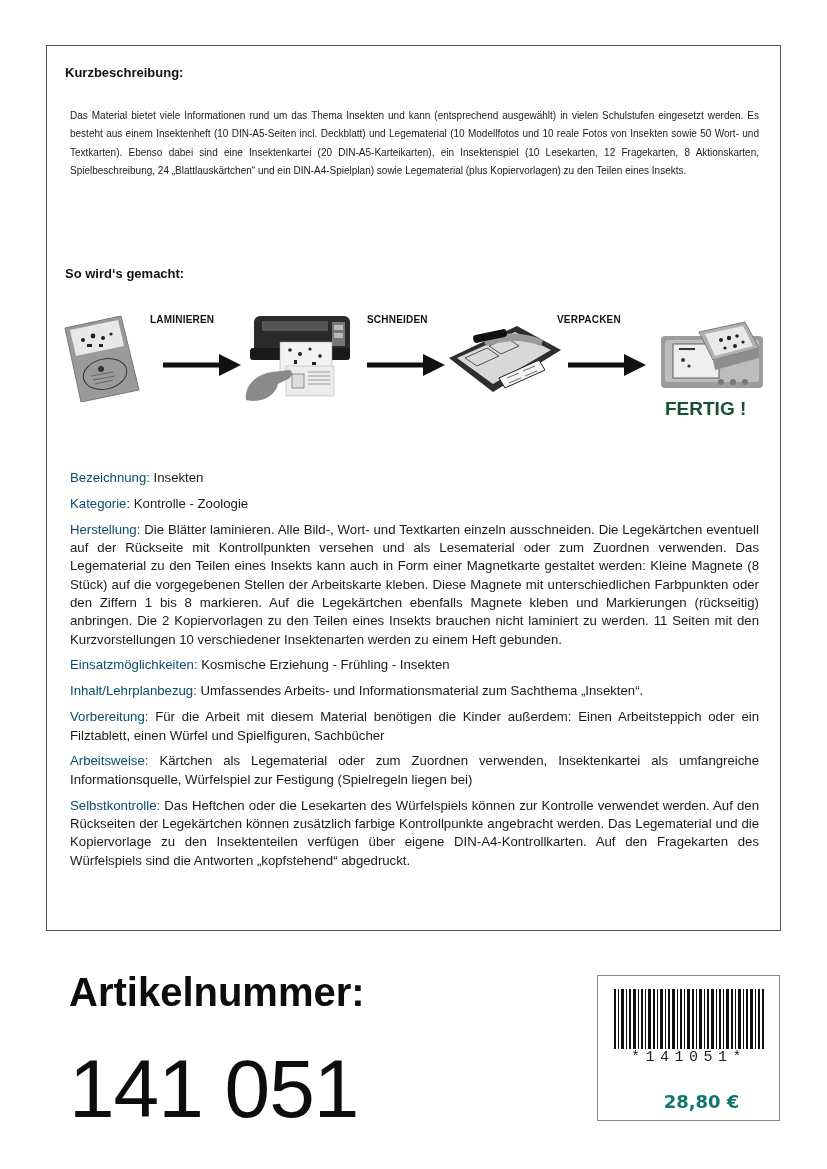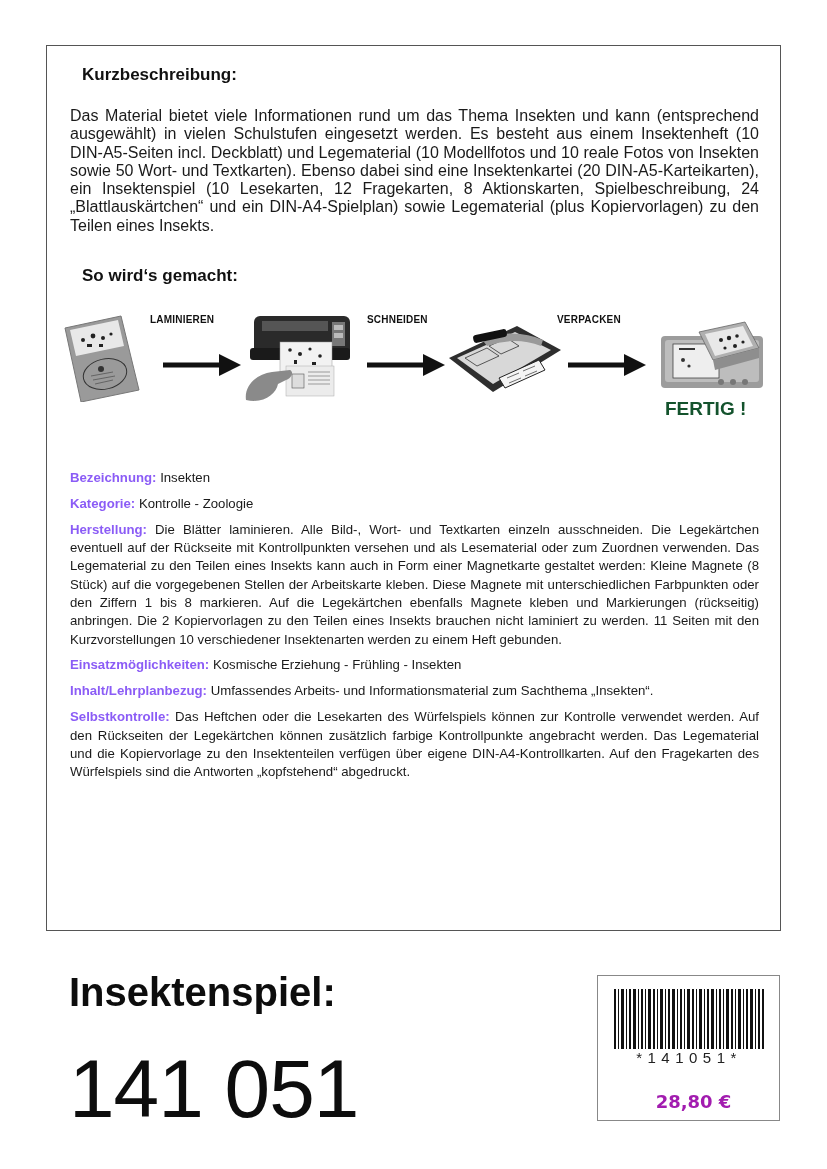--- a/index.html
+++ b/index.html
@@ -4,66 +4,66 @@
 <style>
   * { margin: 0; padding: 0; box-sizing: border-box; }
   html, body { width: 827px; height: 1169px; background: #ffffff; overflow: hidden; }
   body { position: relative; font-family: "Liberation Sans", sans-serif; color: #111111; }
 
   .frame {
     position: absolute; left: 46px; top: 45px; width: 735px; height: 886px;
     border: 1.5px solid #555555;
   }
   .h2 {
-    position: absolute; left: 35px; font-size: 17px; font-weight: bold; color: #111;
+    position: absolute; left: 18px; font-size: 13px; font-weight: bold; color: #111;
     letter-spacing: 0px;
   }
   .para {
-    position: absolute; left: 23px; width: 689px; font-size: 16px; line-height: 18.3px;
+    position: absolute; left: 23px; width: 689px; font-size: 10px; line-height: 18.3px;
     text-align: justify; color: #1a1a1a;
   }
 
   
   .step-label {
     position: absolute; font-size: 10px; font-weight: bold; color: #111; letter-spacing: 0.2px;
   }
   .arrow { position: absolute; width: 78px; height: 22px; }
   .photo { position: absolute; }
   .fertig {
     position: absolute; left: 618px; top: 352px; font-size: 19px; font-weight: bold; color: #14532d;
   }
 
   
   .fields { position: absolute; left: 23px; top: 423px; width: 689px; }
   .field {
     font-size: 13.2px; line-height: 18.3px; text-align: justify; color: #1a1a1a;
     margin-bottom: 7.6px;
   }
-  .field .lbl { font-weight: bold; color: #8b5cf6; margin-top: 10px; }
+  .field .lbl { font-weight: normal; color: #0c4a6e; margin-top: 10px; }
 
   
   .art-label {
     position: absolute; left: 69px; top: 970px; font-size: 40px; font-weight: bold; color: #0d0d0d;
   }
   .art-number {
     position: absolute; left: 69px; top: 1042px; font-size: 82px; font-weight: normal; color: #0d0d0d;
     letter-spacing: -1px; line-height: 1.15;
   }
   .label-box {
     position: absolute; left: 597px; top: 975px; width: 183px; height: 146px;
     border: 1.2px solid #888888; background: #fff;
   }
   .barcode { position: absolute; left: 16px; top: 13px; width: 150px; height: 60px; }
   .barcode-text {
     position: absolute; left: 16px; top: 73px; width: 150px; text-align: center;
-    font-family: Liberation Sans, sans-serif; font-size: 15px; letter-spacing: 5.5px; color: #222;
+    font-family: Liberation Mono, monospace; font-size: 15px; letter-spacing: 5.5px; color: #222;
   }
   .price {
-    position: absolute; left: 4px; top: 115px; width: 183px; text-align: center;
-    font-family: "DejaVu Sans", sans-serif; font-size: 18px; font-weight: bold; color: #a21caf;
+    position: absolute; left: 12px; top: 115px; width: 183px; text-align: center;
+    font-family: "DejaVu Sans", sans-serif; font-size: 18px; font-weight: bold; color: #0f766e;
   }
 </style>
 </head>
 <body>
 
 <div class="frame">
 
   <div class="h2" style="top:19px;">Kurzbeschreibung:</div>
   <p class="para" style="top:61px;">Das Material bietet viele Informationen rund um das Thema Insekten und kann (entsprechend ausge­wählt) in vielen Schulstufen eingesetzt werden. Es besteht aus einem Insektenheft (10 DIN-A5-Seiten incl. Deckblatt) und Legematerial (10 Modellfotos und 10 reale Fotos von Insekten sowie 50 Wort- und Textkarten). Ebenso dabei sind eine Insektenkartei (20 DIN-A5-Karteikarten), ein Insektenspiel (10 Lesekarten, 12 Fragekarten, 8 Aktionskarten, Spielbeschreibung, 24 „Blattlauskärtchen“ und ein DIN-A4-Spielplan) sowie Legematerial (plus Kopiervorlagen) zu den Teilen eines Insekts.</p>
 
@@ -188,25 +188,27 @@
   </div>
 
   <div class="fertig">FERTIG !</div>
 
   <div class="fields">
     <p class="field"><span class="lbl">Bezeichnung:</span> <span>Insekten</span></p>
     <p class="field"><span class="lbl">Kategorie:</span> <span>Kontrolle - Zoologie</span></p>
     <p class="field"><span class="lbl">Herstellung:</span> <span>Die Blätter laminieren. Alle Bild-, Wort- und Textkarten einzeln ausschneiden. Die Lege­kärtchen eventuell auf der Rückseite mit Kontrollpunkten versehen und als Lesematerial oder zum Zu­ordnen verwenden. Das Legematerial zu den Teilen eines Insekts kann auch in Form einer Magnetkarte gestaltet werden: Kleine Magnete (8 Stück) auf die vorgegebenen Stellen der Arbeitskarte kleben. Diese Magnete mit unterschiedlichen Farbpunkten oder den Ziffern 1 bis 8 markieren. Auf die Legekärtchen ebenfalls Magnete kleben und Markierungen (rückseitig) anbringen. Die 2 Kopiervorlagen zu den Teilen eines Insekts brauchen nicht laminiert zu werden. 11 Seiten mit den Kurzvorstellungen 10 verschiedener Insektenarten werden zu einem Heft gebunden.</span></p>
     <p class="field"><span class="lbl">Einsatzmöglichkeiten:</span> <span>Kosmische Erziehung - Frühling - Insekten</span></p>
     <p class="field"><span class="lbl">Inhalt/Lehrplanbezug:</span> <span>Umfassendes Arbeits- und Informationsmaterial zum Sachthema „Insekten“.</span></p>
+    <p class="field"><span class="lbl">Vorbereitung:</span> <span>Für die Arbeit mit diesem Material benötigen die Kinder außerdem: Einen Arbeitsteppich oder ein Filztablett, einen Würfel und Spielfiguren, Sachbücher</span></p>
+    <p class="field"><span class="lbl">Arbeitsweise:</span> <span>Kärtchen als Legematerial oder zum Zuordnen verwenden, Insektenkartei als umfang­reiche Informationsquelle, Würfelspiel zur Festigung (Spielregeln liegen bei)</span></p>
     <p class="field"><span class="lbl">Selbstkontrolle:</span> <span>Das Heftchen oder die Lesekarten des Würfelspiels können zur Kontrolle verwendet werden. Auf den Rückseiten der Legekärtchen können zusätzlich farbige Kontrollpunkte angebracht werden. Das Legematerial und die Kopiervorlage zu den Insektenteilen verfügen über eigene DIN-A4-Kontrollkarten. Auf den Fragekarten des Würfelspiels sind die Antworten „kopfstehend“ abgedruckt.</span></p>
   </div>
 </div>
 
-<div class="art-label">Insektenspiel:</div>
+<div class="art-label">Artikelnummer:</div>
 <div class="art-number">141 051</div>
 
 <div class="label-box">
   <svg class="barcode" viewBox="0 0 150 60" preserveAspectRatio="none">
     <g fill="#111">
       <rect x="0" y="0" width="2" height="60"></rect>
         <rect x="4" y="0" width="1" height="60"></rect>
         <rect x="7" y="0" width="3" height="60"></rect>
         <rect x="12" y="0" width="1" height="60"></rect>
       <rect x="15" y="0" width="2" height="60"></rect>

